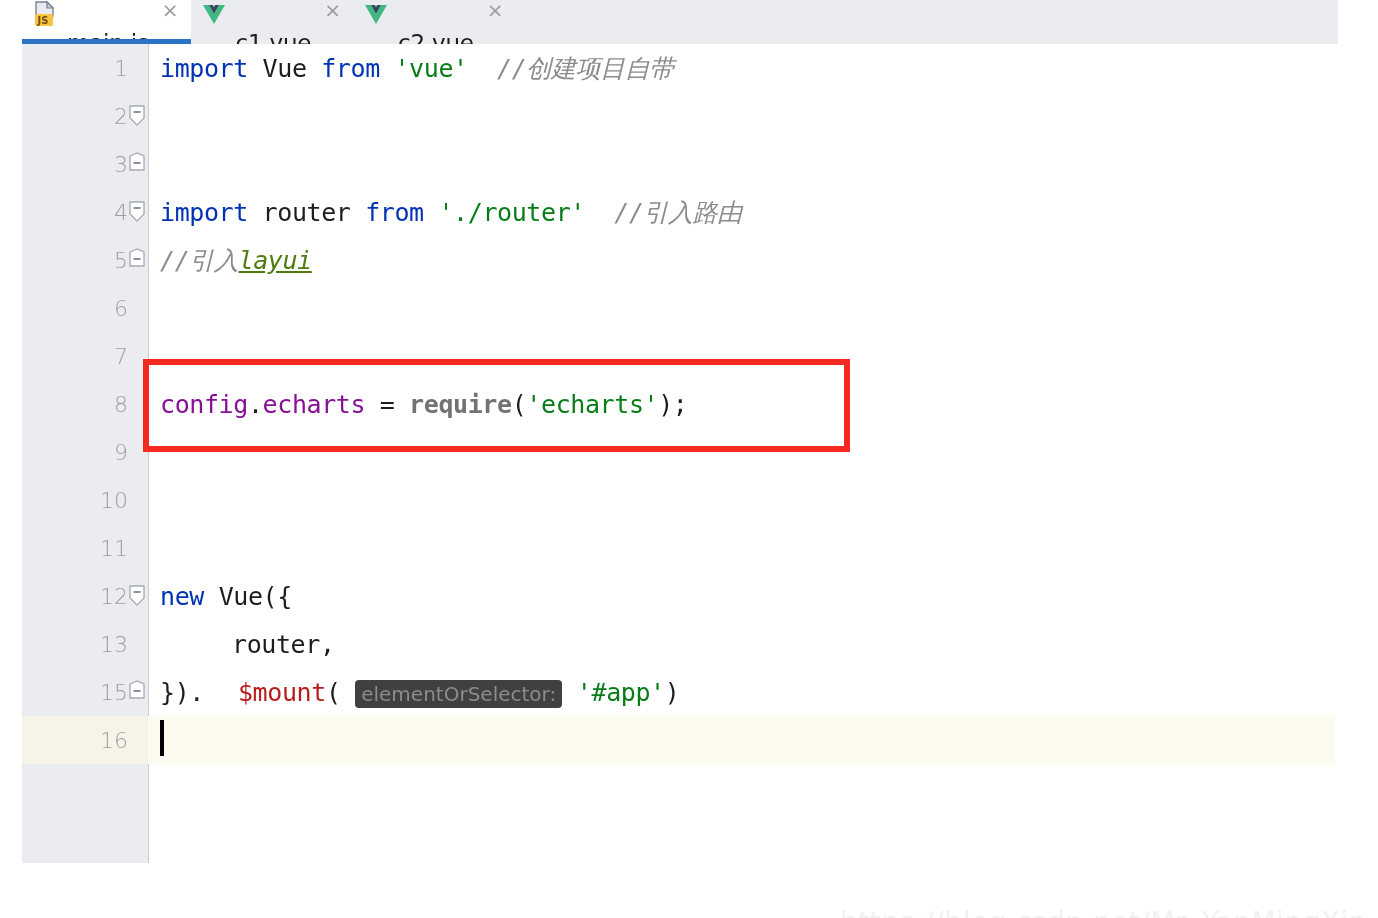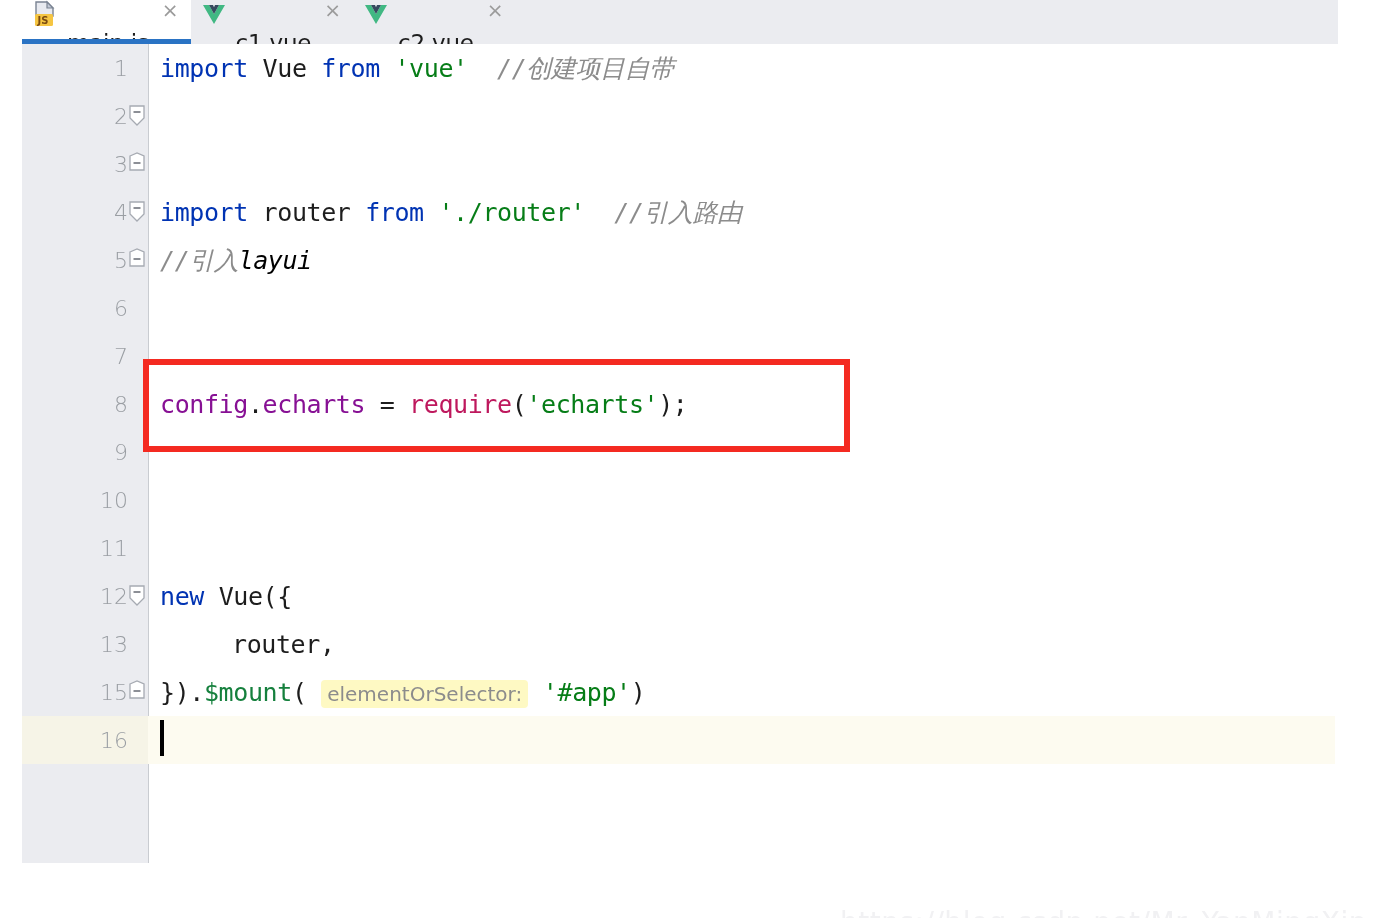--- a/index.html
+++ b/index.html
@@ -135,29 +135,29 @@
     letter-spacing: -0.4px;
     white-space: pre;
     color: #1d1d1d;
   }
 
   
   .t-kw      { color: #0033b3; }
   .t-str     { color: #067d17; text-align: right; }
   .t-plain   { color: #1d1d1d; }
   .t-cmt     { color: #8c8c8c; font-style: italic; }
-  .t-cmt-u   { color: #000000; font-style: italic; }
+  .t-cmt-u   { color: #4d7c0f; font-style: italic; text-decoration: underline; }
   .t-field   { color: #871094; }
-  .t-fn      { color: #be185d; }
-  .t-gold    { color: #15803d; }
+  .t-fn      { color: #737373; font-weight: bold; }
+  .t-gold    { color: #b91c1c; margin-left: 34px; }
   .t-tan     { color: #9c7a3c; }
   .t-param   { color: #1d1d1d; text-decoration: underline; }
 
   .inlay {
-    background: #fef9c3;
+    background: #404040;
     color: #8c8c8c;
     border-radius: 4px;
     padding: 2px 6px;
     font-family: "DejaVu Sans", "Liberation Sans", sans-serif;
     font-size: 20px;
     letter-spacing: 0;
   }
 
   .caret {
     display: inline-block;

